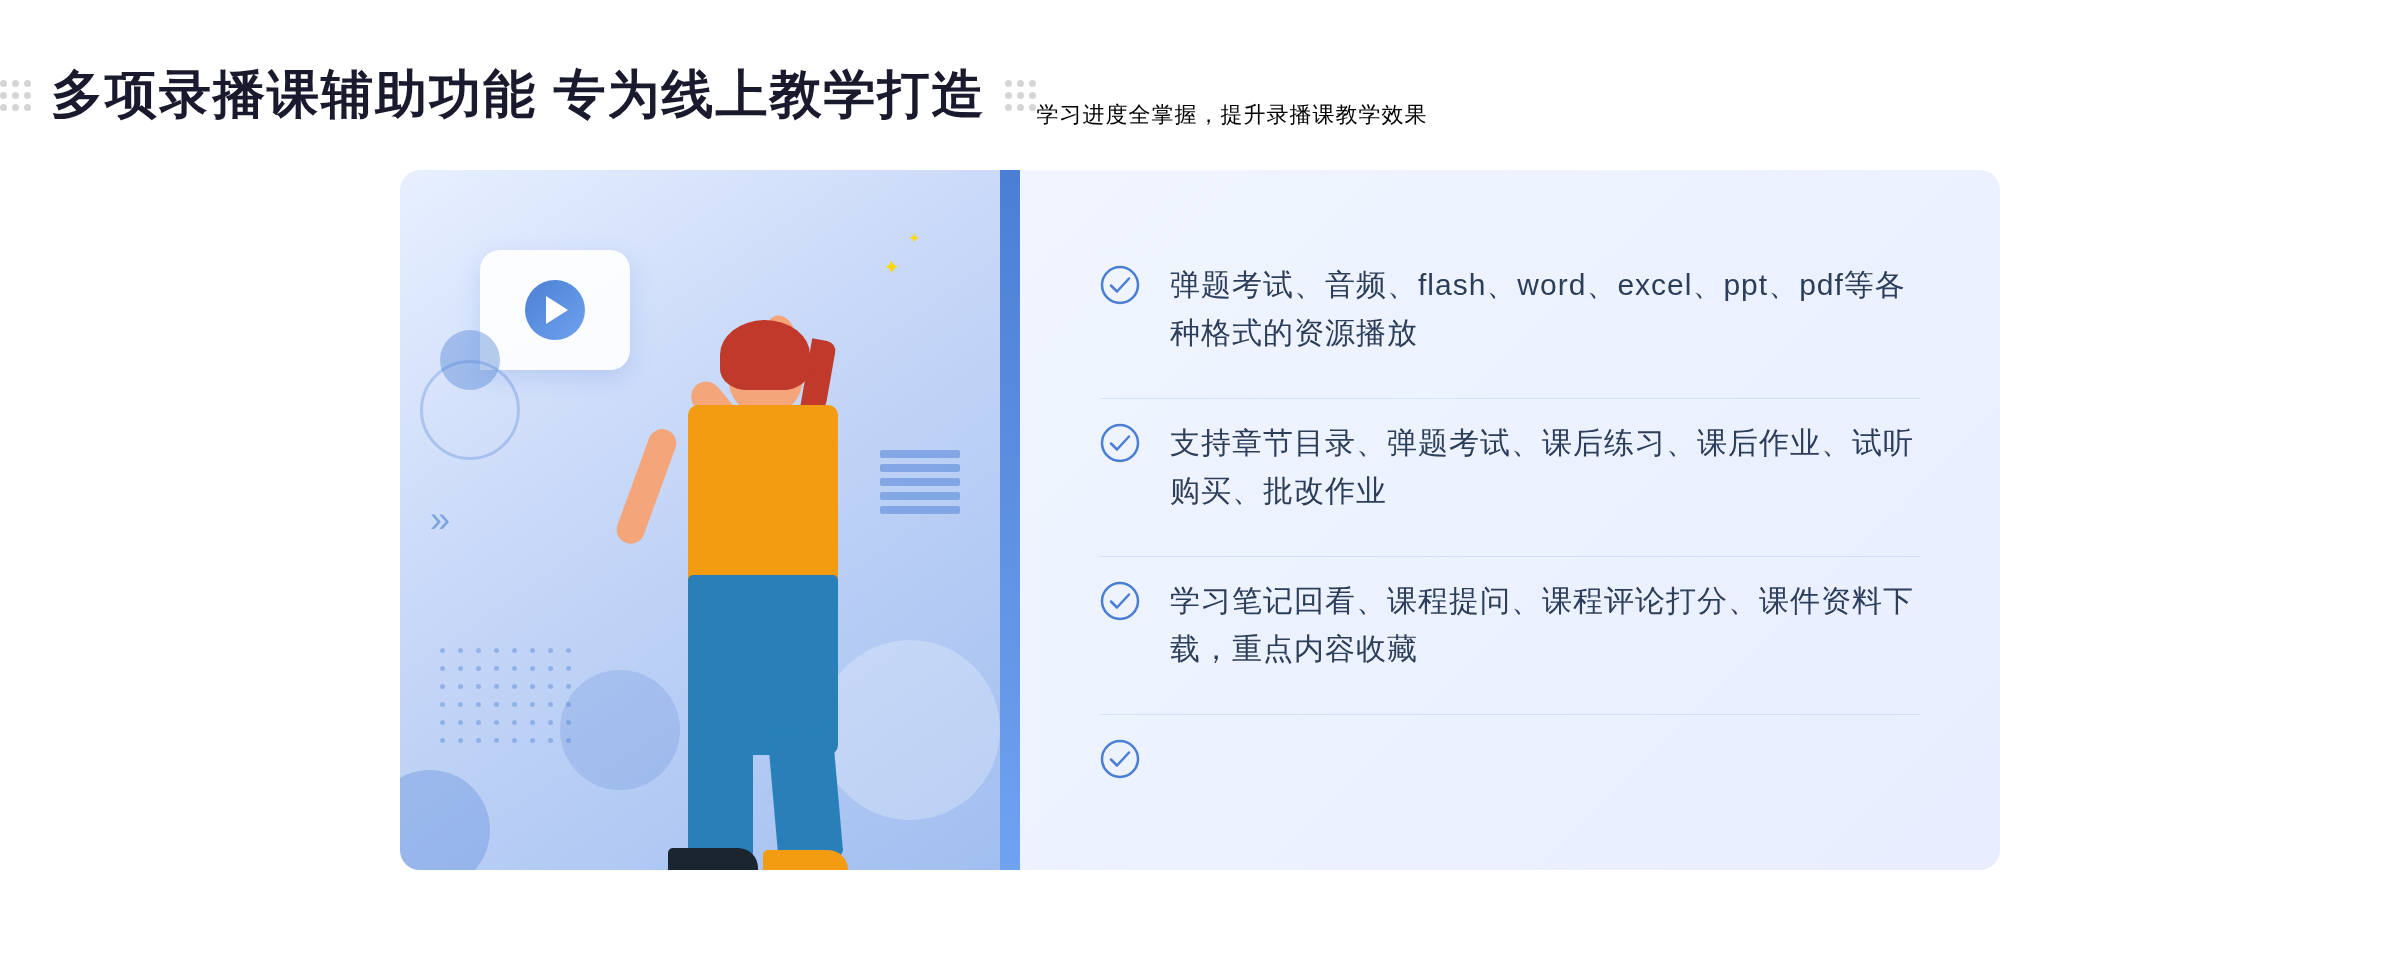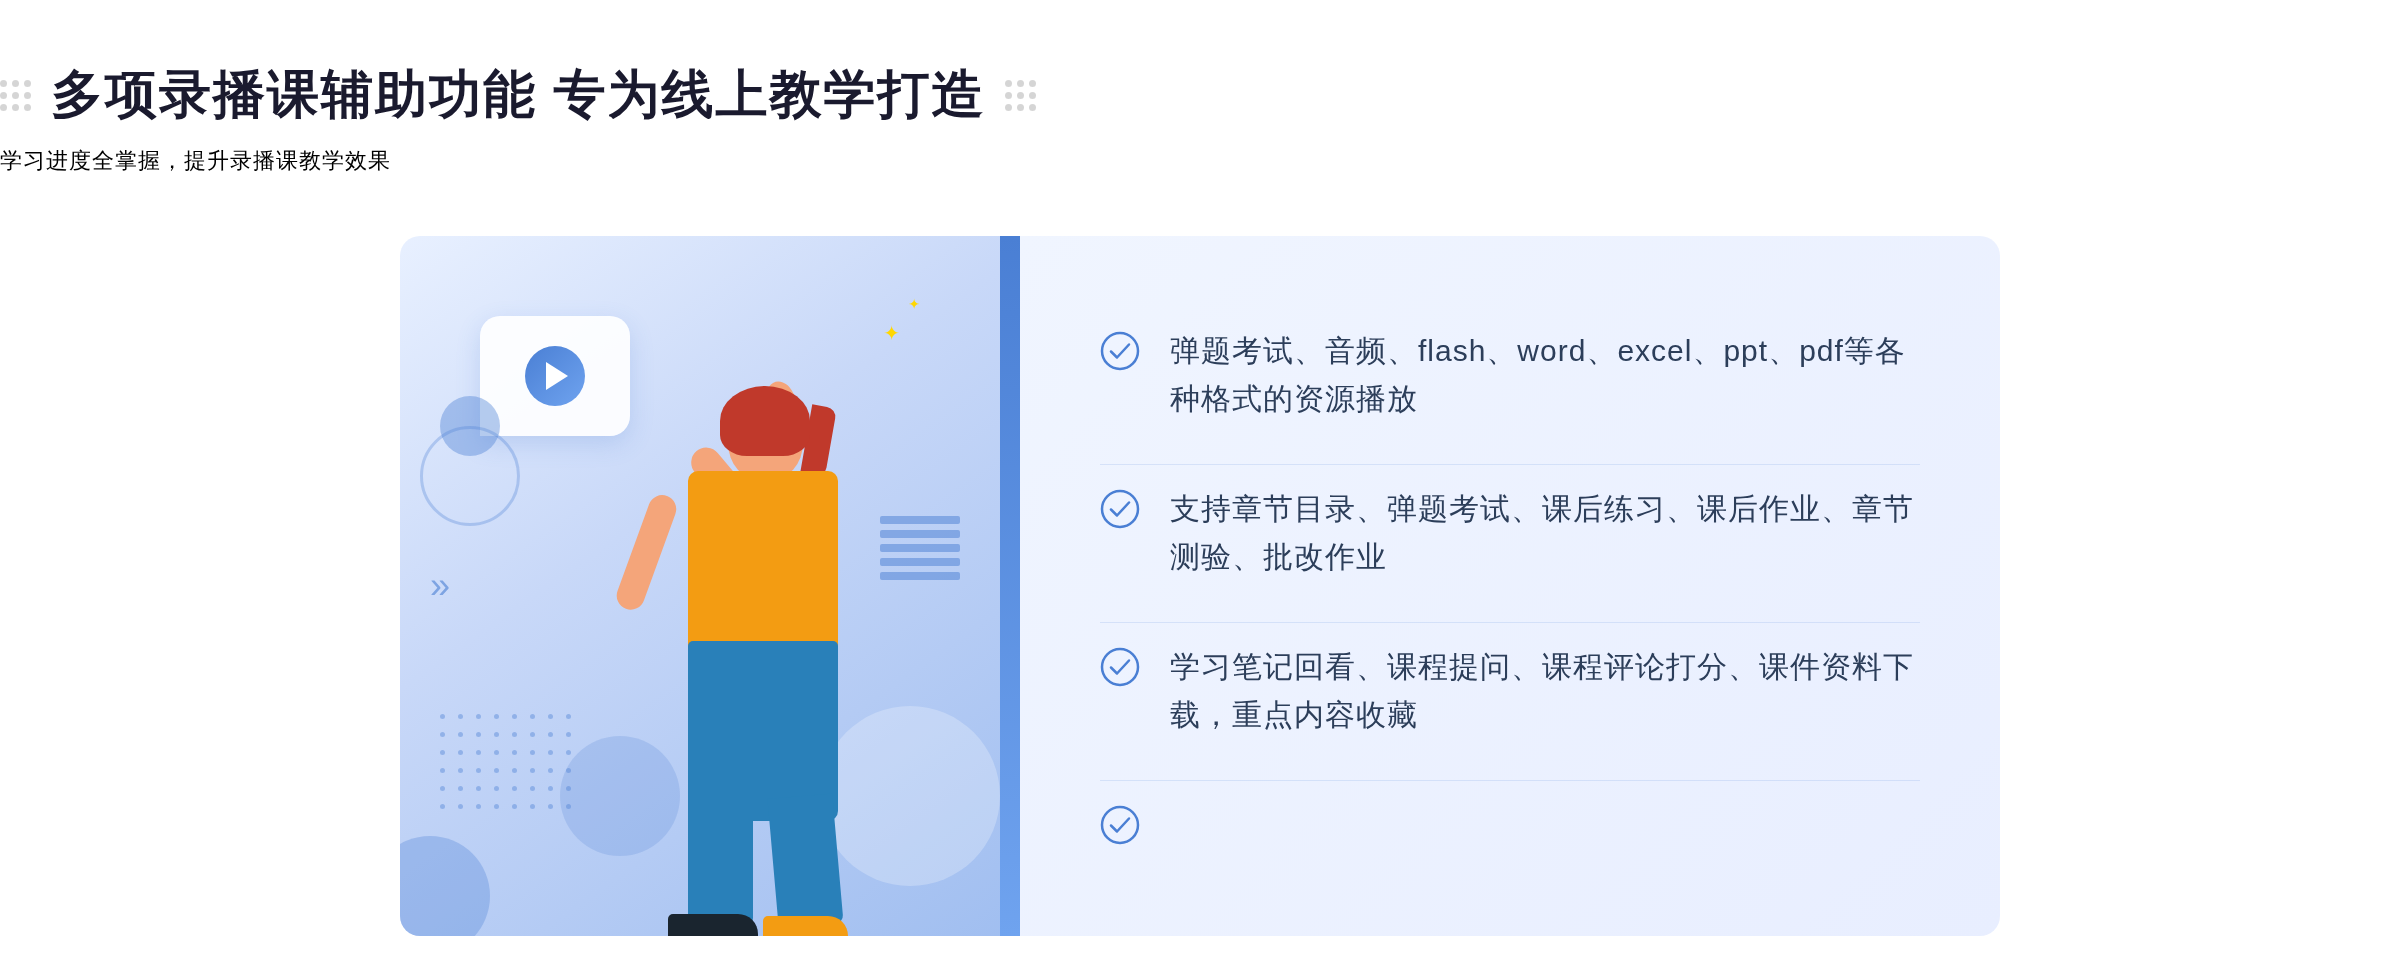--- a/index.html
+++ b/index.html
@@ -23,26 +23,26 @@
       display: flex;
       flex-direction: column;
       align-items: center;
       padding: 60px 0 80px;
       position: relative;
     }
 
     
     .header-section {
       text-align: center;
-      margin-bottom: 60px;
+      margin-bottom: 40px;
       position: relative;
       width: 100%;
       display: flex;
-      flex-direction: column;
-      align-items: flex-start;
+      flex-direction: row;
+      align-items: flex-end;
     }
 
     .title-row {
       display: flex;
       align-items: center;
       gap: 20px;
     }
 
     .main-title {
       font-size: 52px;
@@ -646,21 +646,21 @@
         <span class="feature-text">弹题考试、音频、flash、word、excel、ppt、pdf等各种格式的资源播放</span>
       </div>
 
       <div class="feature-item">
         <div class="check-icon">
           <svg viewBox="0 0 40 40" fill="none" xmlns="http://www.w3.org/2000/svg">
             <circle cx="20" cy="20" r="18" stroke="#4a7fd4" stroke-width="2.5" fill="none"></circle>
             <path d="M11 20.5l6 6 12-13" stroke="#4a7fd4" stroke-width="2.5" stroke-linecap="round" stroke-linejoin="round"></path>
           </svg>
         </div>
-        <span class="feature-text">支持章节目录、弹题考试、课后练习、课后作业、章节测验、批改作业</span>
+        <span class="feature-text">支持章节目录、弹题考试、课后练习、课后作业、试听购买、批改作业</span>
       </div>
 
       <div class="feature-item">
         <div class="check-icon">
           <svg viewBox="0 0 40 40" fill="none" xmlns="http://www.w3.org/2000/svg">
             <circle cx="20" cy="20" r="18" stroke="#4a7fd4" stroke-width="2.5" fill="none"></circle>
             <path d="M11 20.5l6 6 12-13" stroke="#4a7fd4" stroke-width="2.5" stroke-linecap="round" stroke-linejoin="round"></path>
           </svg>
         </div>
         <span class="feature-text">学习笔记回看、课程提问、课程评论打分、课件资料下载，重点内容收藏</span>

